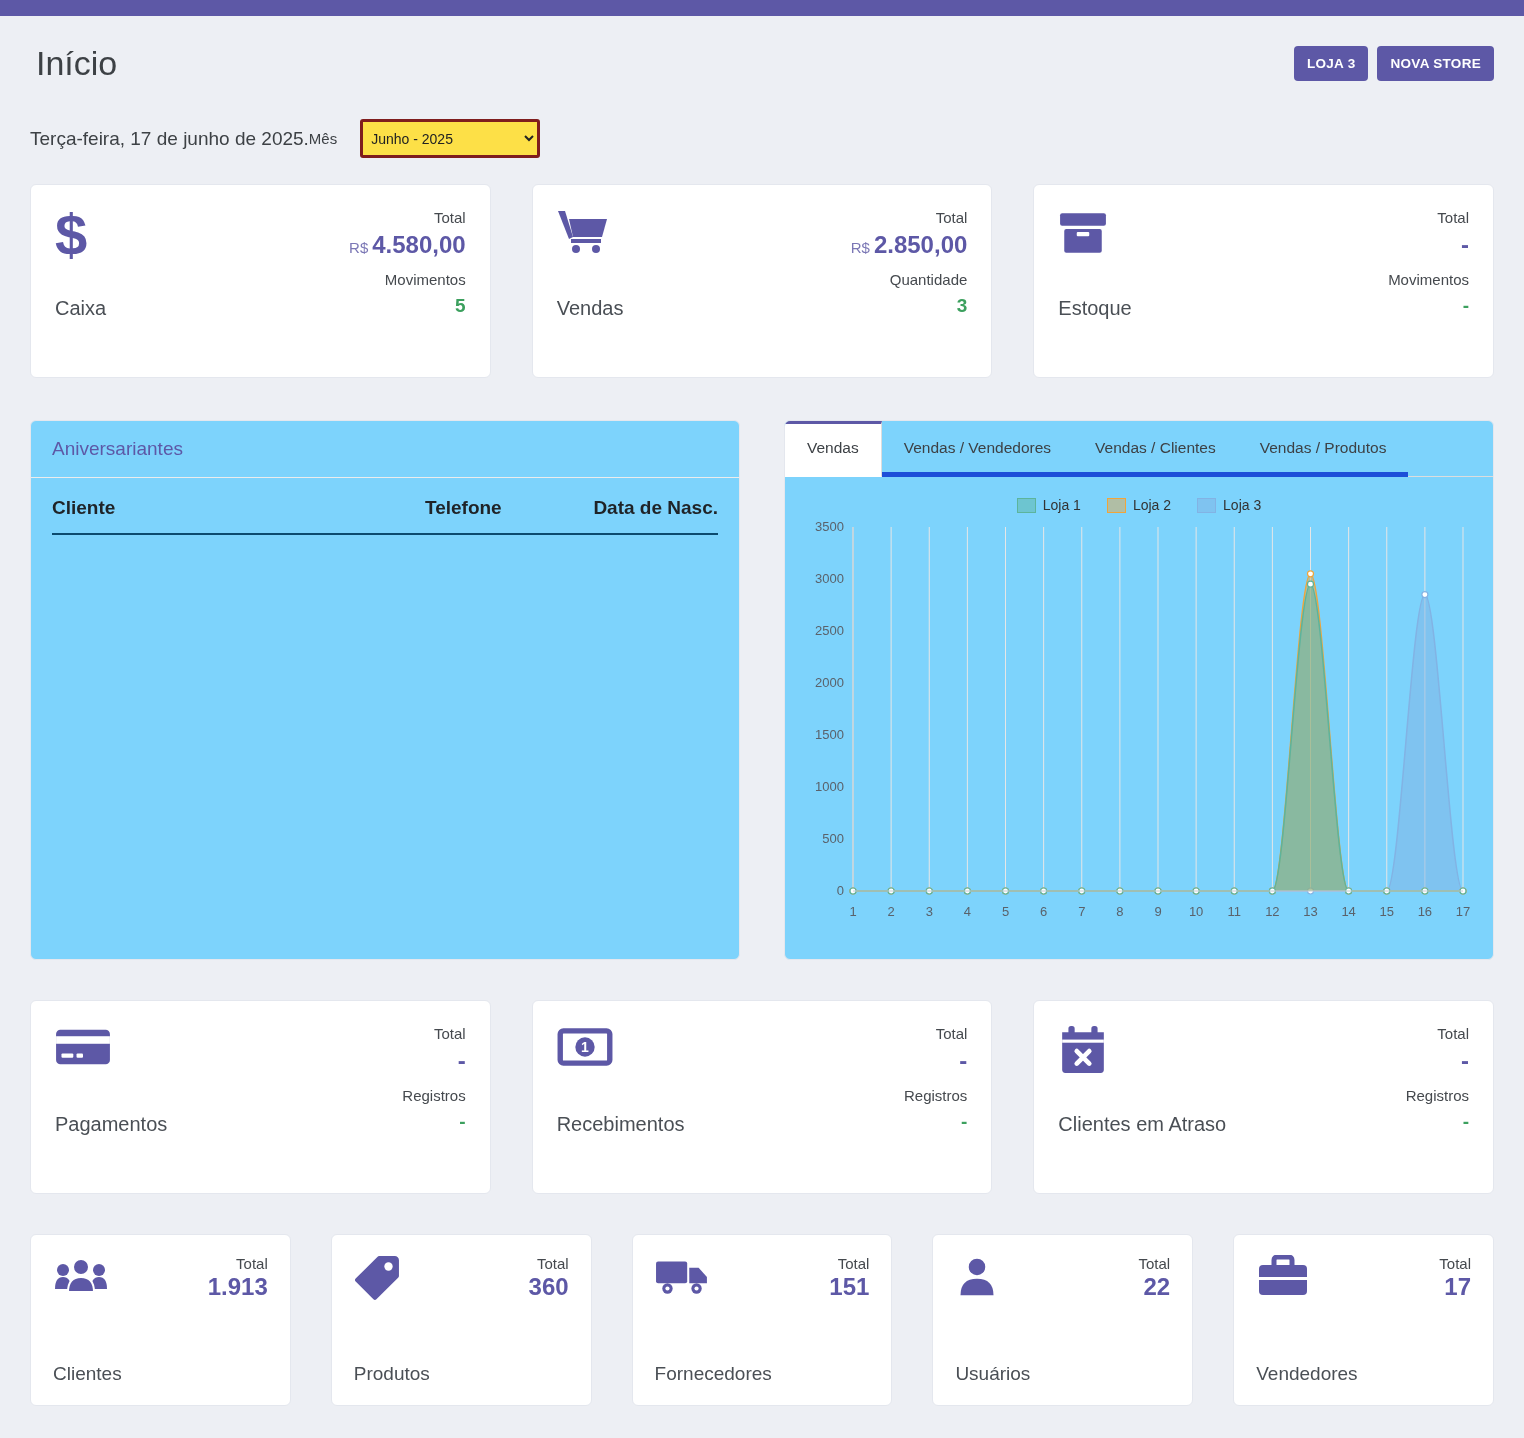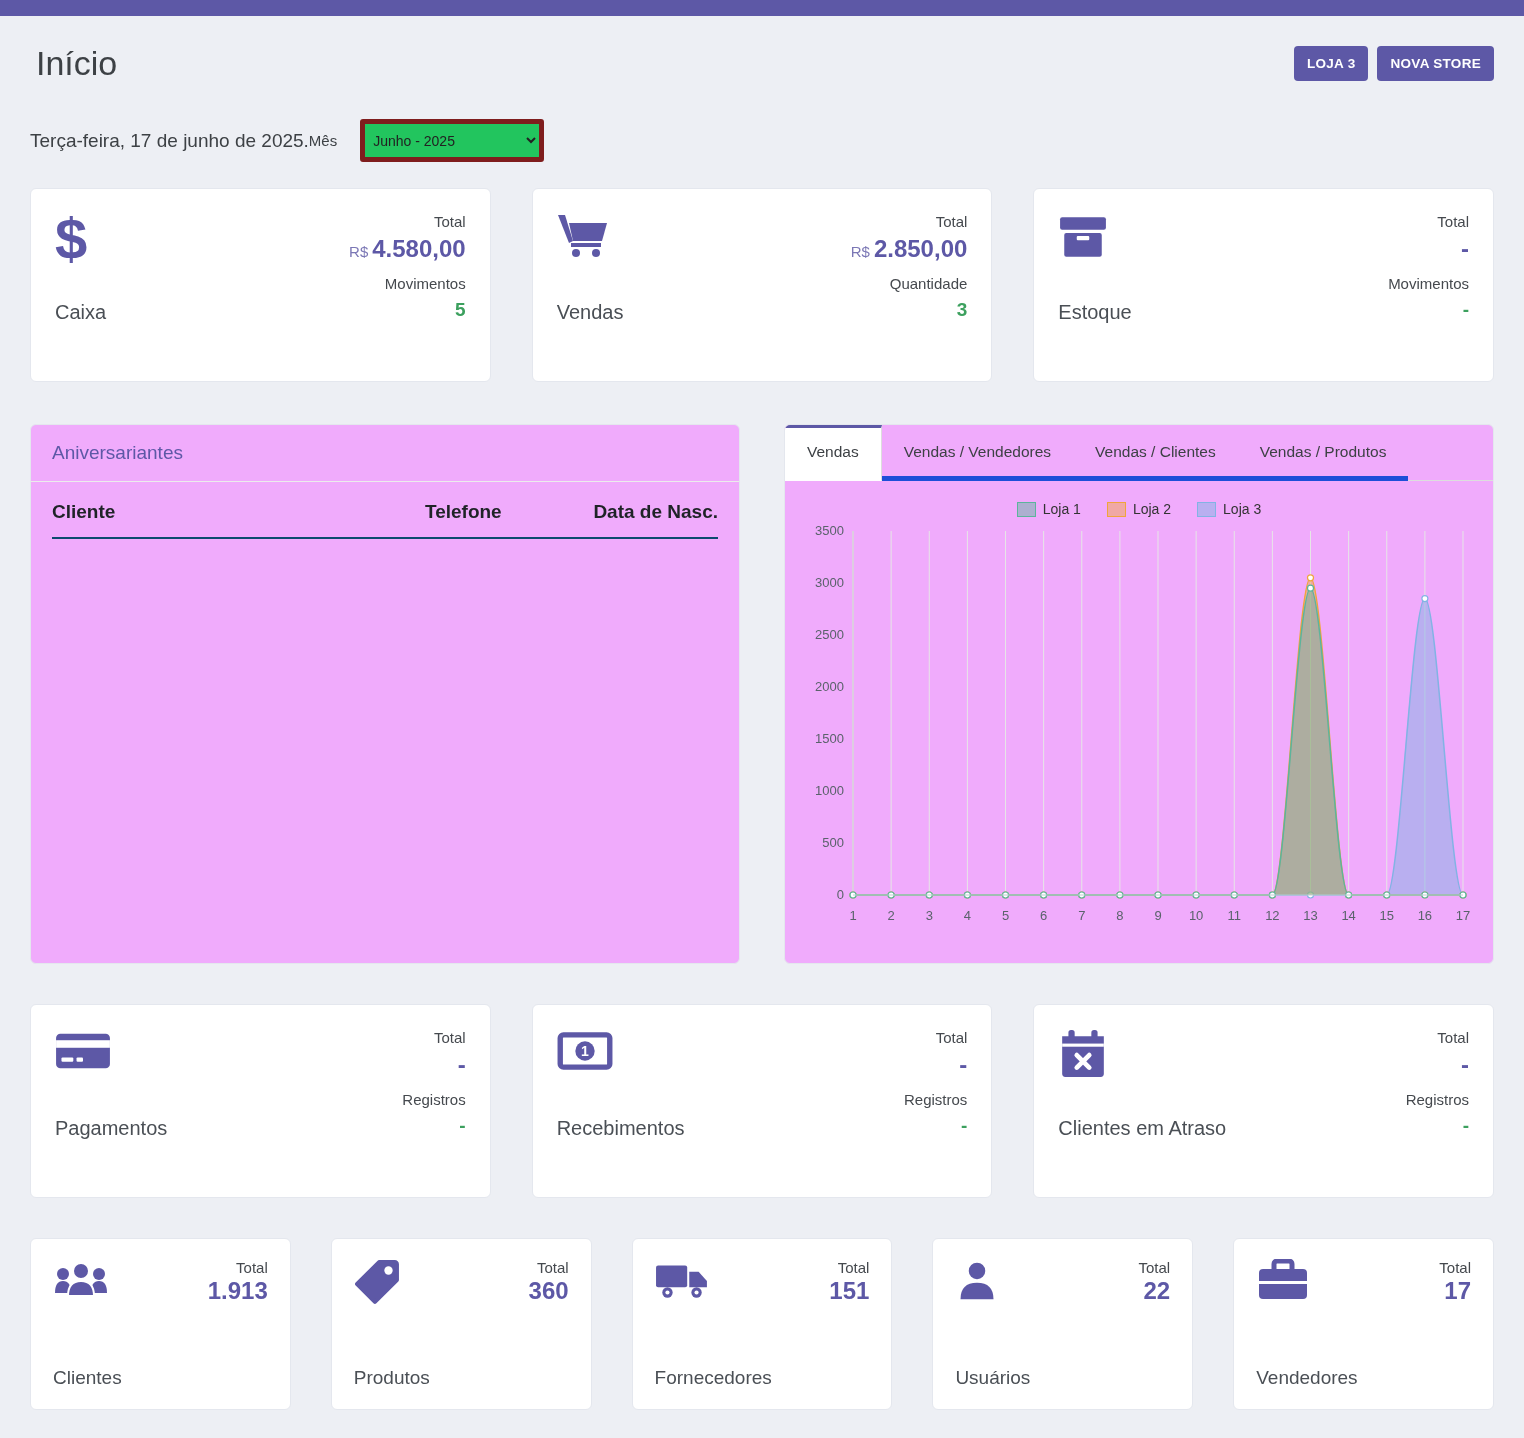--- a/index.html
+++ b/index.html
@@ -18,42 +18,42 @@
   .page-title { font-size:34px; font-weight:500; color:#3d4145; margin:6px; }
   .header-buttons { display:flex; gap:9px; }
   .btn { background:#5d58a6; color:#fff; font-weight:700; font-size:13.5px;
          padding:10px 13px; border:none; border-radius:4px; letter-spacing:.3px;
          cursor:pointer; font-family:inherit; }
 
   .sub-row { display:flex; justify-content:flex-start; align-items:center; margin-top:30px; }
   .date-text { font-size:19px; color:#3d4145; }
   .month-wrap { display:flex; align-items:center; gap:23px; font-size:15px; color:#3d4145; }
   .month-wrap select { font-size:14px; padding:3px 4px; width:166px; height:27px;
-      border:5px solid #7f1d1d; border-radius:3px; background:#22c55e; color:#222; font-family:inherit; }
+      border:3px solid #7f1d1d; border-radius:3px; background:#fde047; color:#222; font-family:inherit; }
 
   
   .grid3 { display:grid; grid-template-columns:repeat(3,1fr); gap:41px; margin-top:26px; }
   .grid5 { display:grid; grid-template-columns:repeat(5,1fr); gap:40px; margin-top:40px; }
   .grid2 { display:grid; grid-template-columns:1fr 1fr; gap:44px; margin-top:42px; }
 
   .card { background:#fff; border:1px solid #e4e7ee; border-radius:6px;
           padding:24px; height:144px; display:flex; justify-content:space-between; }
   .card-left { display:flex; flex-direction:column; }
   .icon-wrap { height:60px; display:flex; align-items:flex-start; }
   .icon-wrap svg, .small-icon svg { fill:#5d58a6; }
   .card-title { font-size:20px; color:#4a4f55; margin-top:28px; white-space:nowrap; }
   .card-right { text-align:right; display:flex; flex-direction:column; }
   .lbl { font-size:15px; color:#45494e; }
   .big-value { font-size:24px; font-weight:700; color:#5d58a6; margin:5px 0 12px; }
   .big-value .cur { font-size:15px; font-weight:400; color:#7b77b5; margin-right:4px; }
   .sub-value { font-size:19px; font-weight:700; color:#3ca05e; margin-top:7px; }
   .dollar { font-size:58px; font-weight:700; color:#5d58a6; line-height:52px; }
 
   
-  .panel { background:#f0abfc; border:1px solid #e4e7ee; border-radius:6px; height:540px;
+  .panel { background:#7dd3fc; border:1px solid #e4e7ee; border-radius:6px; height:540px;
            box-sizing:border-box; overflow:hidden; }
   .panel-header { padding:17px 21px; font-size:19px; color:#5d58a6; border-bottom:1px solid #ececec; }
   .bday-table { width:calc(100% - 42px); margin:5px 21px; border-collapse:collapse; }
   .bday-table th { font-size:19px; color:#1f2327; text-align:left; padding:14px 0;
                    border-bottom:2px solid #0c4a6e; font-weight:700; }
   .bday-table th.right { text-align:right; }
 
   
   .tabs { display:flex; }
   .tab { padding:15px 22px; font-size:15.5px; color:#3d4145; cursor:pointer;

